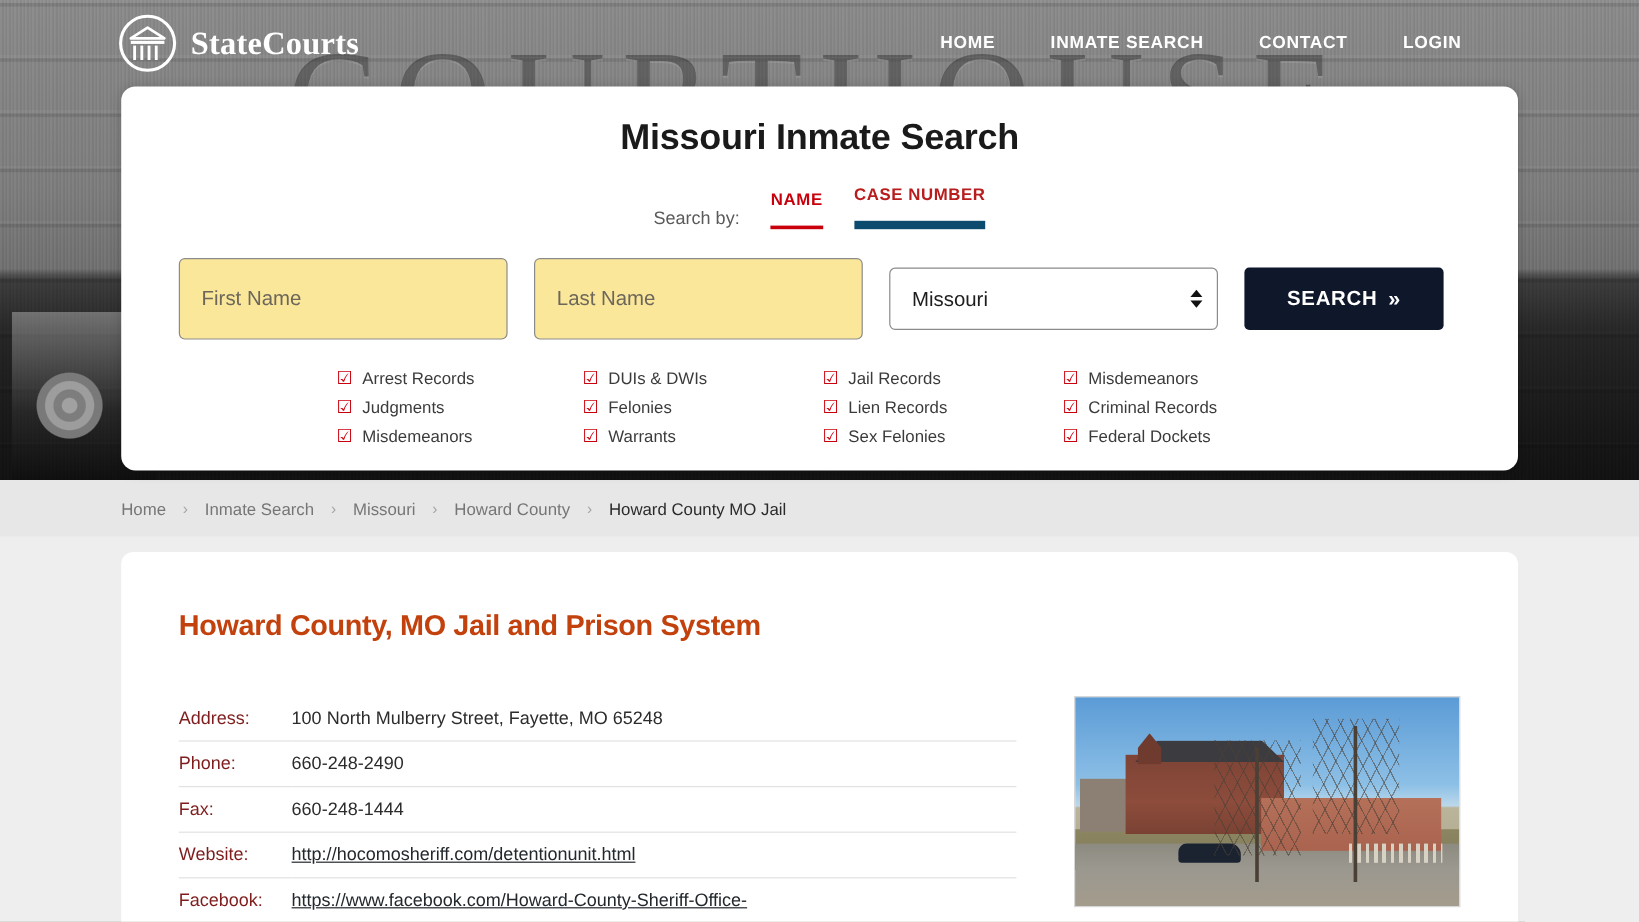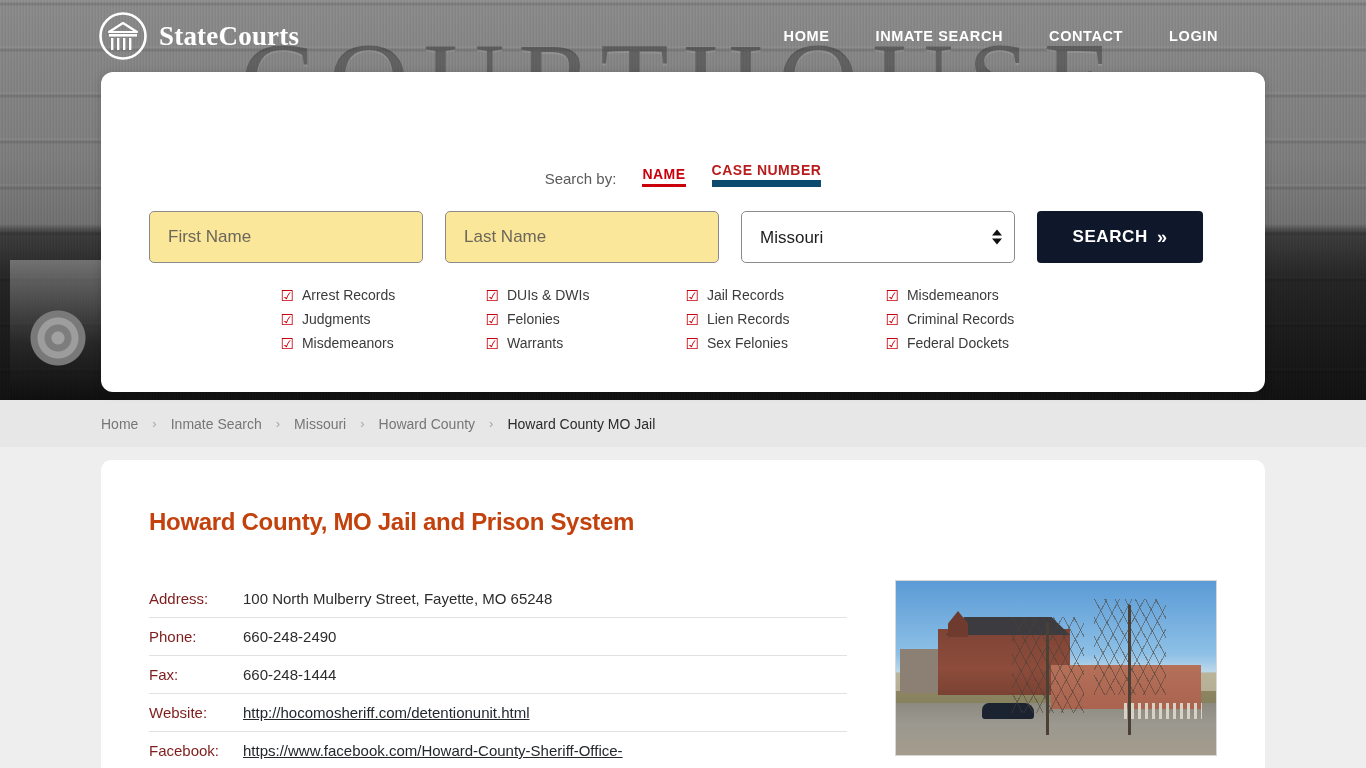--- a/index.html
+++ b/index.html
@@ -95,31 +95,31 @@
     font-size: 30px; font-weight: bold; color: #1a1a1a;
     letter-spacing: -.2px;
   }
   .searchby {
     margin-top: 22px;
     display: flex; align-items: flex-end; justify-content: center; gap: 26px;
   }
   .searchby-label { font-size: 15px; color: #5a5a5a; }
   .tab {
     font-size: 14px; font-weight: bold; letter-spacing: .5px;
-    padding-bottom: 2px; cursor: pointer; margin-top: 42px;
+    padding-bottom: 14px; cursor: pointer;
   }
   .tab-name { color: #c9000c; border-bottom: 3px solid #c9000c; }
   .tab-case { color: #b91c1c; border-bottom: 7px solid #0c4a6e; }
 
   .form-row {
     margin-top: 24px;
     display: flex; align-items: center; gap: 22px;
   }
   .field {
-    height: 52px;
+    height: 68px;
     border: 1px solid #8b8b8b;
     border-radius: 5px;
     background: #fbe79a;
     font-size: 17px;
     color: #5c5c52;
     padding: 0 18px;
     font-family: "Liberation Sans", sans-serif;
     outline: none;
   }
   .field::placeholder { color: #6c675a; opacity: 1; }
@@ -295,20 +295,21 @@
     <nav class="nav">
       <a href="#">HOME</a>
       <a href="#">INMATE SEARCH</a>
       <a href="#">CONTACT</a>
       <a href="#">LOGIN</a>
     </nav>
   </div>
 </div>
 
 <div class="search-card">
+  <div class="search-title">Missouri Inmate Search</div>
 
   <div class="searchby">
     <span class="searchby-label">Search by:</span>
     <span class="tab tab-name">NAME</span>
     <span class="tab tab-case">CASE NUMBER</span>
   </div>
 
   <div class="form-row">
     <input id="first-name" class="field" type="text" placeholder="First Name" style="">
     <input id="last-name" class="field" type="text" placeholder="Last Name" style="">

